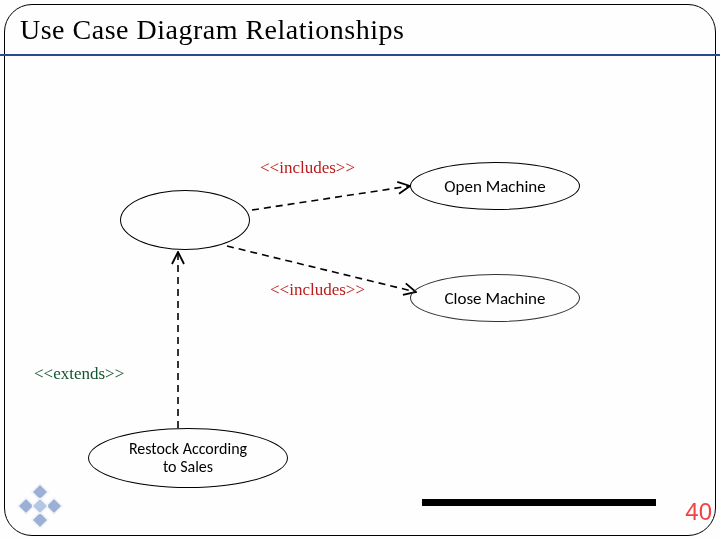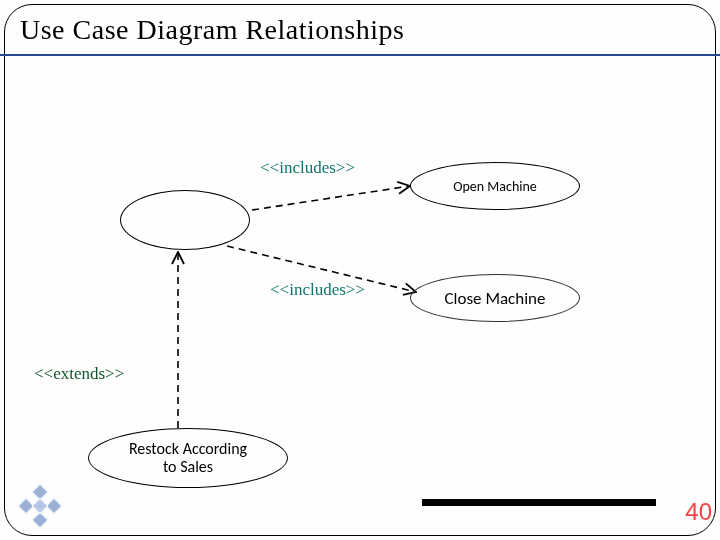--- a/index.html
+++ b/index.html
@@ -68,21 +68,21 @@
     line-height: 1.1;
   }
   .restock-line1 { text-indent: 60px; }
   .restock-line2 { text-indent: 0px; }
   .open-machine {
     left: 410px;
     top: 102px;
     width: 170px;
     height: 48px;
     font-family: 'Calibri', Arial, sans-serif;
-    font-size: 14px;
+    font-size: 17px;
   }
   .close-machine {
     left: 410px;
     top: 214px;
     width: 170px;
     height: 48px;
     font-family: 'Calibri', Arial, sans-serif;
     font-size: 17px;
   }
   .close-machine-border { border-color: #333; }
@@ -93,21 +93,21 @@
     height: 60px;
     font-family: 'Calibri', Arial, sans-serif;
     font-size: 16px;
     line-height: 1.1;
     flex-direction: column;
   }
   .stereo-label {
     position: absolute;
     font-family: 'Times New Roman', serif;
     font-size: 17px;
-    color: #0f766e;
+    color: #b91c1c;
   }
   .inc1 { left: 260px; top: 98px; }
   .inc2 { left: 270px; top: 220px; }
   .ext1 { left: 34px; top: 304px; color: #14532d; }
   .page-num {
     position: absolute;
     right: 8px;
     bottom: 14px;
     font-family: Arial, sans-serif;
     font-size: 24px;

